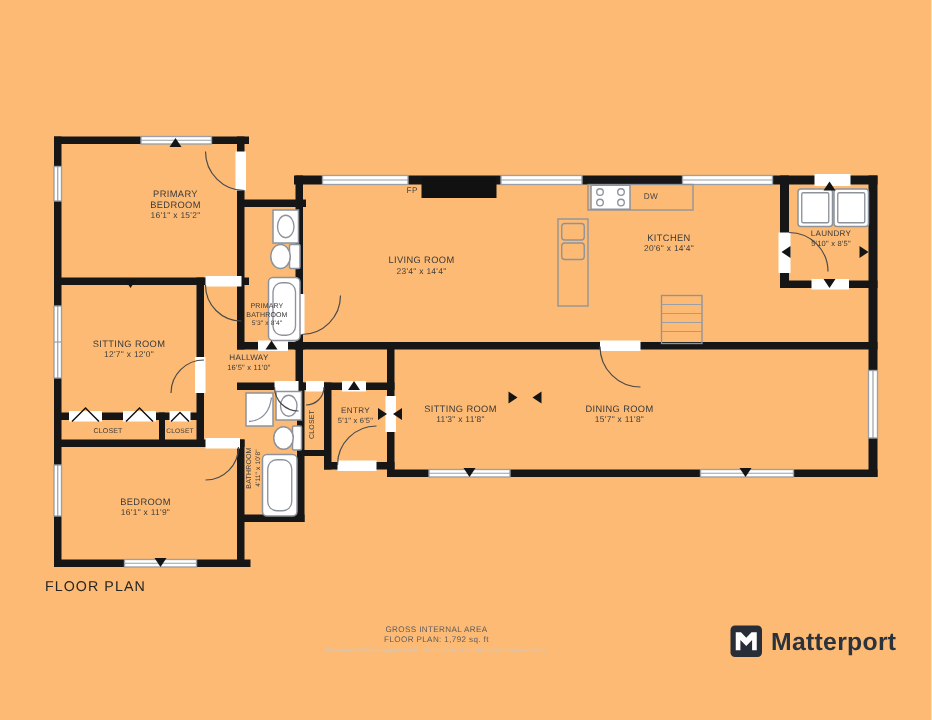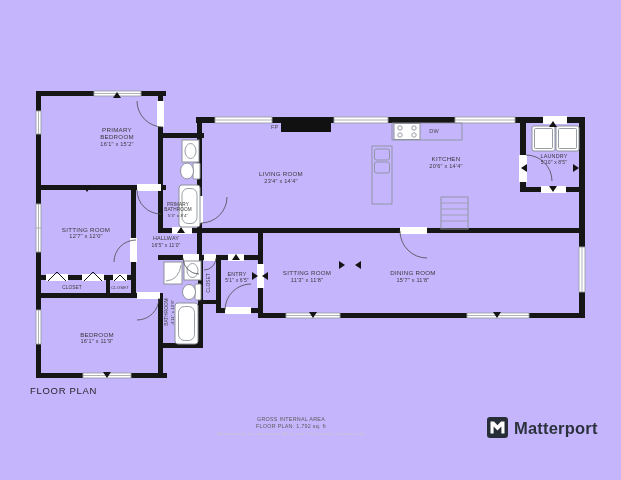--- a/index.html
+++ b/index.html
@@ -1,16 +1,16 @@
 <!DOCTYPE html>
 <html><head>
 <meta charset="utf-8">
 <style>
   html,body{margin:0;padding:0;background:#fff;}
-  #stage{position:relative;width:621px;height:480px;background:#c4b5fd;overflow:hidden;
+  #stage{position:relative;width:621px;height:480px;background:#fdba74;overflow:hidden;
          font-family:"Liberation Sans", sans-serif;}
   svg{position:absolute;left:0;top:0;}
   svg text{font-family:"Liberation Sans", sans-serif;fill:#3a3a3a;}
   .wall{fill:#161616;}
   .gap{fill:#ffffff;}
   .winr{fill:#ffffff;stroke:#9aa0a6;stroke-width:0.9;}
   .winl{stroke:#9aa0a6;stroke-width:0.8;}
   .fix{fill:#ffffff;stroke:#8d929b;stroke-width:1;}
   .fixl{fill:none;stroke:#8d929b;stroke-width:0.9;}
   .arc{fill:none;stroke:#4a4a4a;stroke-width:0.8;}

